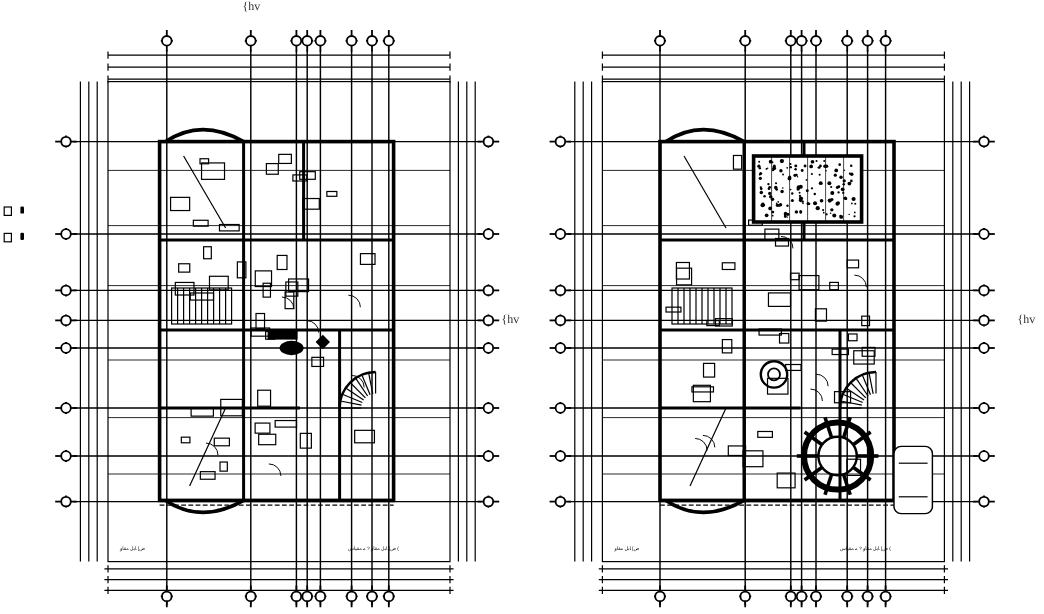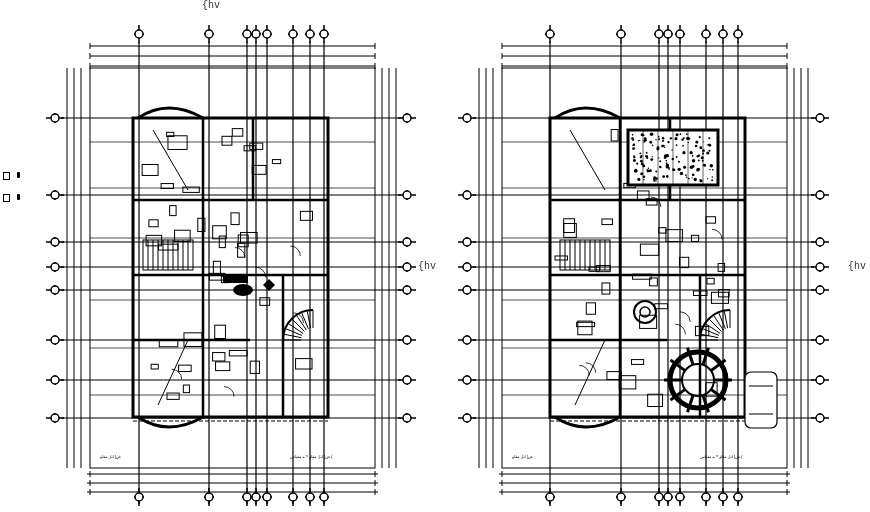--- a/index.html
+++ b/index.html
@@ -1,18 +1,18 @@
 <!DOCTYPE html>
 <html><head>
 <meta charset="utf-8">
 <style>
   html,body{margin:0;padding:0;background:#ffffff;}
   body{width:870px;height:512px;position:relative;overflow:hidden;font-family:"Liberation Sans",sans-serif;color:#000;}
   .stage{position:absolute;left:0;top:0;width:870px;height:512px;}
-  .lbl{position:absolute;font-size:10px;line-height:10px;color:#333;font-family:Liberation Mono, monospace;}
+  .lbl{position:absolute;font-size:10px;line-height:10px;color:#333;font-family:Liberation Serif, serif;}
   .tiny{position:absolute;font-size:4px;line-height:4px;color:#000;font-family:"Liberation Sans",sans-serif;white-space:nowrap;}
   .sq{position:absolute;width:5px;height:6px;border:1px solid #000;background:#fff;}
   .mk{position:absolute;width:3px;height:6px;background:#000;border-radius:1px;}
 </style>
 </head>
 <body>
 
 <div class="stage">
   <svg id="cad" width="870" height="512" viewBox="0 0 870 512" xmlns="http://www.w3.org/2000/svg">
       <g>

